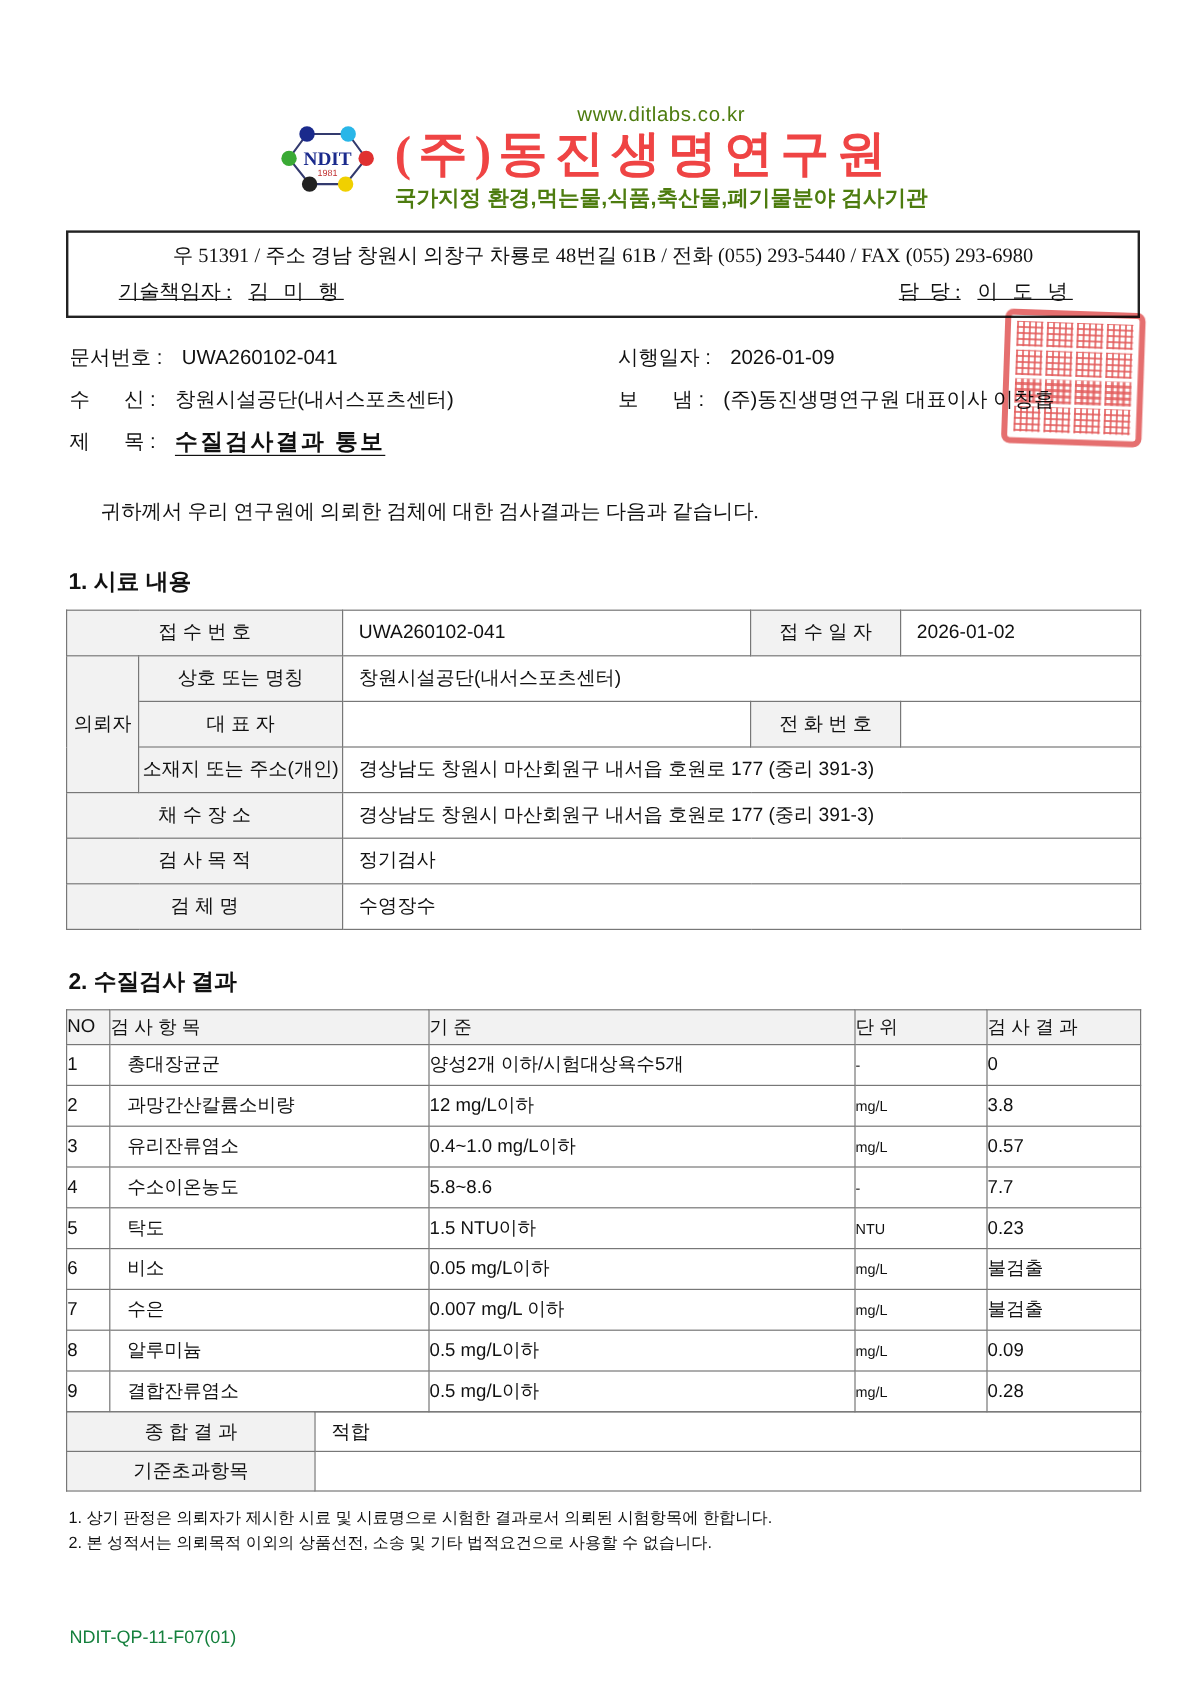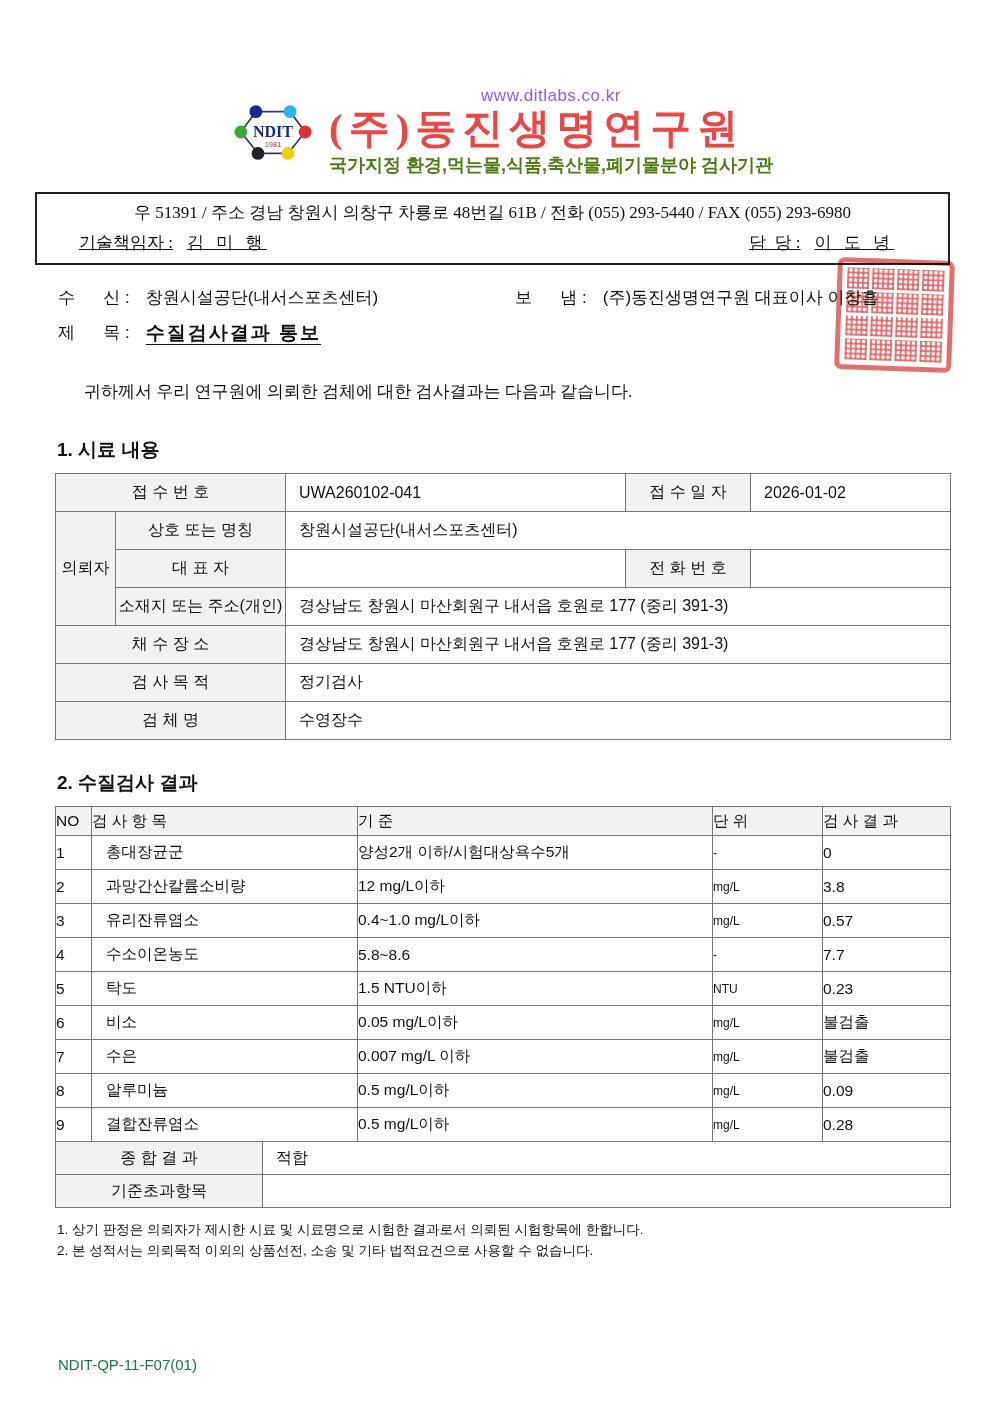--- a/index.html
+++ b/index.html
@@ -3,26 +3,26 @@
 <meta charset="utf-8">
 <style>
   html,body { margin:0; padding:0; background:#ffffff; }
   body { width:1000px; height:1414px; font-family:"Liberation Sans", sans-serif; color:#111; overflow:hidden; }
   .page { position:relative; width:1000px; height:1414px; background:#fff; }
 
   
   .hdr { padding-top:86px; display:flex; justify-content:center; }
   .hdr-grid { display:grid; grid-template-columns:92px auto; column-gap:10px; align-items:center; }
   .logo-cell { grid-column:1; grid-row:1 / span 3; display:flex; align-items:center; justify-content:center; }
-  .web { grid-column:2; text-align:center; color:#8b5cf6; font-size:17px; letter-spacing:0.5px; }
+  .web { grid-column:2; text-align:center; color:#4d7c0f; font-size:17px; letter-spacing:0.5px; }
   .org { grid-column:2; font-family:"Liberation Serif", serif; font-weight:bold; font-size:41px; color:#ef4444; letter-spacing:6px; line-height:1.08; white-space:nowrap; }
   .tag { grid-column:2; text-align:center; color:#4d7c0f; font-size:18px; font-weight:600; margin-top:3px; }
 
   
-  .contact-box { margin:15px 50px 0 35px; border:2px solid #222; padding:7px 12px 9px; font-family:"Liberation Serif", serif; font-size:17px; }
+  .contact-box { margin:15px 50px 0 55px; border:2px solid #222; padding:7px 12px 9px; font-family:"Liberation Serif", serif; font-size:17px; }
   .contact-l1 { text-align:center; white-space:nowrap; }
   .contact-l2 { display:flex; justify-content:space-between; margin-top:7px; padding:0 42px 0 30px;text-decoration:underline; }
   .contact-l2 .nm { margin-left:14px; letter-spacing:4px; }
 
   
   .meta { margin:15px 50px 0 58px; font-size:17px; }
   .meta-row { display:flex; height:35px; align-items:center; }
   .m-left { width:457px; display:flex; align-items:center; }
   .m-right { flex:1; display:flex; align-items:center; }
   .mlabel { white-space:pre; margin-right:16px; }
@@ -86,20 +86,30 @@
     <div class="contact-l1">우 51391 /  주소  경남 창원시 의창구 차룡로 48번길 61B /  전화 (055) 293-5440 /  FAX (055) 293-6980</div>
     <div class="contact-l2">
       <span><span>기술책임자 :</span><span class="nm">김 미 행</span></span>
       <span><span style="white-space:pre;">담  당 :</span><span class="nm">이 도 녕</span></span>
     </div>
   </div>
 
   <div class="meta">
     <div class="meta-row">
       <div class="m-left">
+        <span class="mlabel">문서번호 :</span>
+        <span>UWA260102-041</span>
+      </div>
+      <div class="m-right">
+        <span class="mlabel">시행일자 :</span>
+        <span>2026-01-09</span>
+      </div>
+    </div>
+    <div class="meta-row">
+      <div class="m-left">
         <span class="mlabel">수      신 :</span>
         <span>창원시설공단(내서스포츠센터)</span>
       </div>
       <div class="m-right">
         <span class="mlabel">보      냄 :</span>
         <span>(주)동진생명연구원  대표이사 이창흡</span>
       </div>
     </div>
     <div class="meta-row">
       <div class="m-left">

